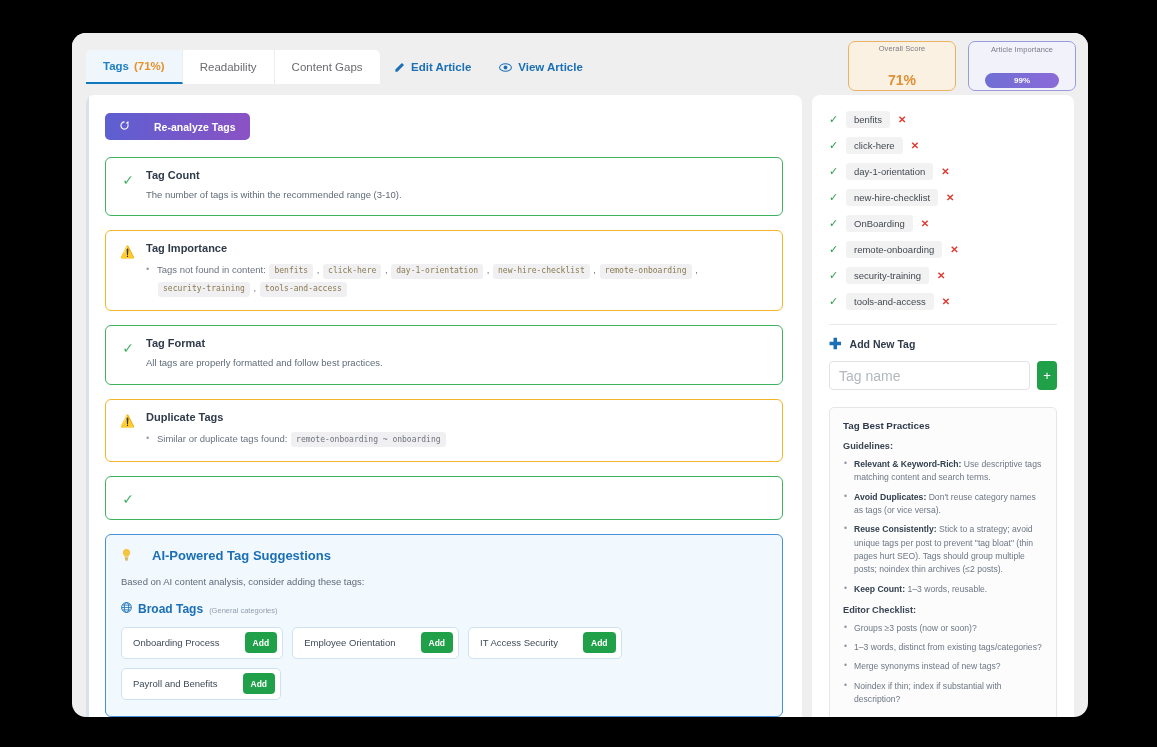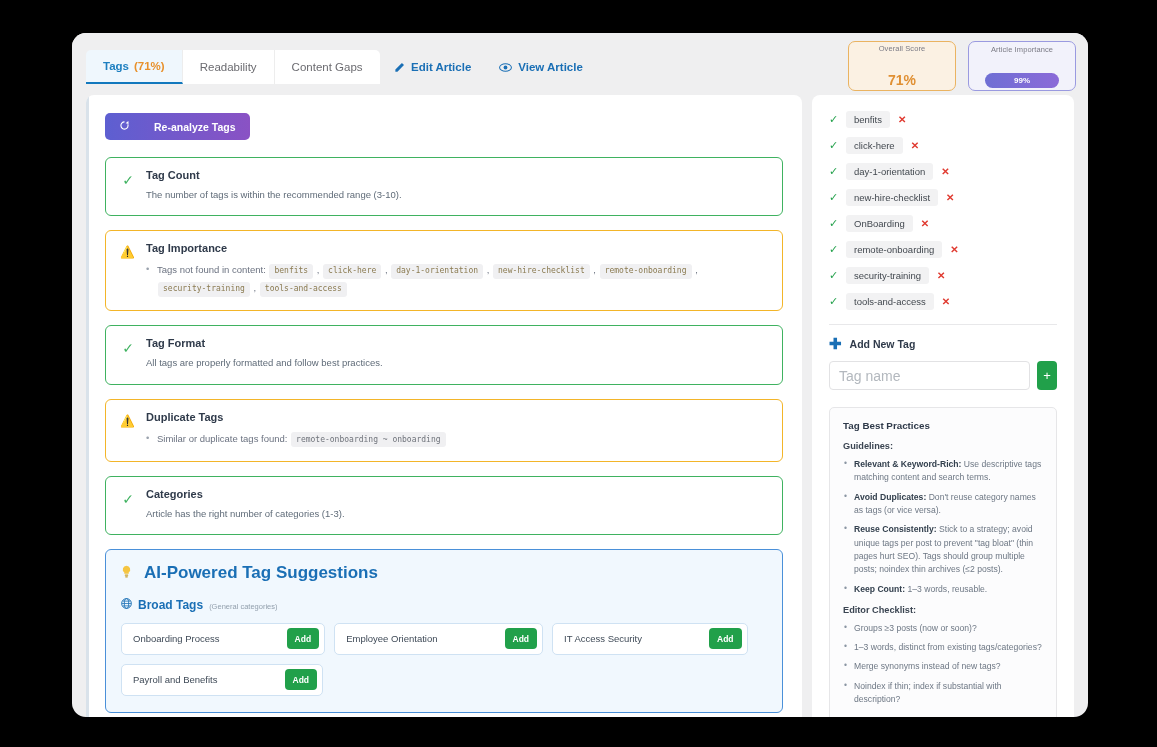--- a/index.html
+++ b/index.html
@@ -157,22 +157,22 @@
 
   
   .ai-card {
     border: 1.3px solid #4a90d9;
     border-radius: 6px;
     background: #f1f8fe;
     padding: 13px 15px 16px 15px;
     margin-bottom: 14px;
   }
   .ai-head {
-    display: flex; align-items: center; gap: 12px;
-    font-size: 17px; font-weight: bold; color: #1a6fb5;
+    display: flex; align-items: center; gap: 20px;
+    font-size: 13px; font-weight: bold; color: #1a6fb5;
     margin-bottom: 12px;
   }
   .ai-sub { font-size: 9.5px; color: #5f6b78; margin-bottom: 12px; }
   .ai-group {
     display: flex; align-items: baseline; gap: 6px; margin-bottom: 10px;
   }
   .ai-group-name { font-size: 12px; font-weight: bold; color: #1a6fb5; }
   .ai-group-note { font-size: 7.5px; color: #93a0ad; }
   .sugg-row { display: flex; gap: 9px; flex-wrap: wrap; }
   .sugg {
@@ -181,21 +181,21 @@
     border-radius: 5px;
     height: 32px;
     display: flex; align-items: center; gap: 25px;
     padding: 0 5px 0 11px;
   }
   .sugg-label { font-size: 9.5px; color: #3f4a57; white-space: nowrap; }
   .add-btn {
     background: #21a04a; color: #fff;
     font-size: 8.5px; font-weight: bold;
     border: none; border-radius: 4px;
-    height: 21px; padding: 0 8px; cursor: pointer; margin-left: 42px;
+    height: 21px; padding: 0 8px; cursor: pointer;
   }
 
   
   .side-inner { padding: 16px 17px 0 17px; }
   .side-head {
     display: flex; align-items: center; gap: 8px;
     font-size: 11px; font-weight: bold; color: #2f3a4a;
     margin-bottom: 16px;
   }
   .tag-row {
@@ -368,38 +368,35 @@
                 <span>Similar or duplicate tags found:</span>
                 <span id="duplicate-pills"><span class="code-pill plain">remote-onboarding ~ onboarding</span></span>
               </li>
             </ul>
           </div>
         </div>
 
         
         <div class="check ok">
           <div class="check-icon ok">✓</div>
-          <div>
-            <div class="check-title">Categories</div>
-            <div class="check-desc">Article has the right number of categories (1-3).</div>
-          </div>
         </div>
 
         
         <div class="ai-card">
           <div class="ai-head">
             <span>
               <svg width="11" height="13" viewBox="0 0 12 15">
                   <path d="M6 .8a4.3 4.3 0 0 0-2.6 7.7v1.6h5.2V8.5A4.3 4.3 0 0 0 6 .8z" fill="#f5c542"></path>
                   <rect x="4" y="11" width="4" height="1.5" rx=".7" fill="#c9a02e"></rect>
                   <rect x="4.4" y="13" width="3.2" height="1.3" rx=".6" fill="#c9a02e"></rect>
                 </svg>
             </span>
             <span>AI-Powered Tag Suggestions</span>
           </div>
+          <div class="ai-sub">Based on AI content analysis, consider adding these tags:</div>
           <div class="ai-group">
             <span>
               <svg width="11" height="11" viewBox="0 0 14 14">
                   <circle cx="7" cy="7" r="6.2" fill="none" stroke="#1a6fb5" stroke-width="1.2"></circle>
                   <ellipse cx="7" cy="7" rx="2.8" ry="6.2" fill="none" stroke="#1a6fb5" stroke-width="1.1"></ellipse>
                   <path d="M1 7h12M2 4h10M2 10h10" stroke="#1a6fb5" stroke-width="1"></path>
                 </svg>
             </span>
             <span class="ai-group-name">Broad Tags</span>
             <span class="ai-group-note">(General categories)</span>

